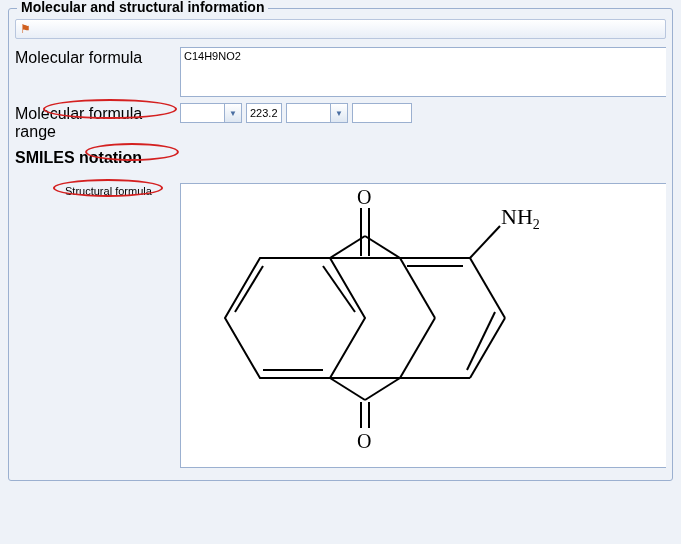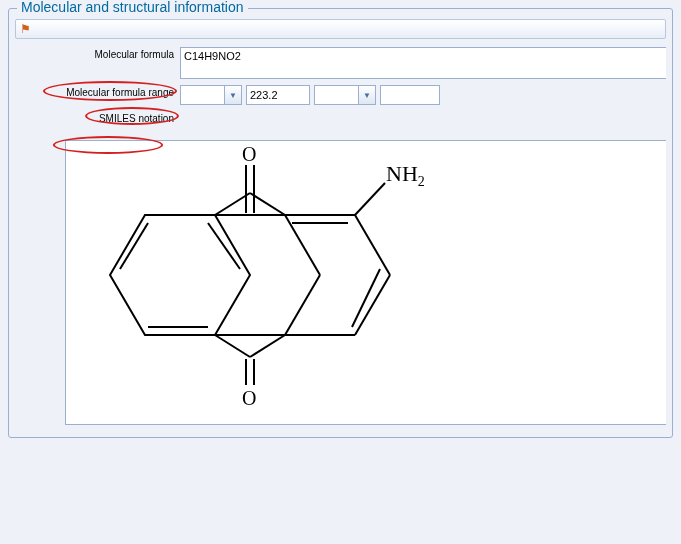--- a/index.html
+++ b/index.html
@@ -18,23 +18,23 @@
     position: relative;
     padding: 10px 6px 6px 6px;
     background: #eef2f8;
   }
   .legend {
     position: absolute;
     top: -10px;
     left: 8px;
     background: #eef2f8;
     padding: 0 4px;
-    color: #0369a1;
+    color: #000000;
     font-size: 14px;
-    font-weight: normal;
+    font-weight: bold;
   }
   .flagbar {
     height: 20px;
     border: 1px solid #b8c6de;
     background: linear-gradient(#fff, #e8eef7);
     border-radius: 2px;
     display: flex;
     align-items: center;
     padding-left: 4px;
     margin-bottom: 8px;
@@ -44,24 +44,23 @@
     font-size: 12px;
   }
   .row {
     display: flex;
     align-items: flex-start;
     margin-bottom: 6px;
   }
   .label-col {
     width: 165px;
     min-width: 165px;
-    text-align: right;
     padding-right: 6px;
     padding-top: 2px;
-    font-size: 10px;
+    font-size: 16px;
     color: #000;
     position: relative;
   }
   .value-col {
     flex: 1;
     display: flex;
     gap: 4px;
   }
   .text-input {
     border: 1px solid #9bb0d0;
@@ -74,21 +73,21 @@
   }
   .text-area {
     border: 1px solid #9bb0d0;
     border-right: none;
     background: #fff;
     font-size: 11px;
     font-family: Verdana, Arial, sans-serif;
     padding: 2px 3px;
     color: #000;
     width: 100%;
-    height: 32px;
+    height: 50px;
     resize: none;
     overflow: hidden;
   }
   .combo {
     display: flex;
     height: 20px;
   }
   .combo input {
     border: 1px solid #9bb0d0;
     border-right: none;
@@ -148,42 +147,45 @@
   <div class="row">
     <div class="label-col" style="position:relative;">
       <span>Molecular formula range</span>
       <span class="annot" style="left:28px; top:-4px; width:134px; height:20px;"></span>
     </div>
     <div class="value-col">
       <div class="combo">
         <input type="text" value="" style="">
         <div class="arrow">▼</div>
       </div>
-      <input type="text" class="text-input" style="width: 64px;" value="223.2">
+      <input type="text" class="text-input" style="width: 36px;" value="223.2">
       <div class="combo">
         <input type="text" value="" style="">
         <div class="arrow">▼</div>
       </div>
       <input type="text" class="text-input" style="width: 60px;" value="">
     </div>
   </div>
 
   <div class="row">
-    <div class="label-col" style="position:relative;">
+    <div class="label-col" style="position:relative;font-weight:bold;">
       <span>SMILES notation</span>
       <span class="annot" style="left:70px; top:-4px; width:94px; height:18px;"></span>
     </div>
   </div>
 
   <div class="row">
   </div>
 
   <div class="row" style="margin-top:10px;">
     <div class="label-col" style="width:50px; min-width:50px; position:relative;">
       <span class="annot" style="left:38px; top:-4px; width:110px; height:18px;"></span>
+    </div>
+    <div style="width:115px; text-align:left; padding-top:2px;">
+      <span>Structural formula</span>
     </div>
     <div class="value-col">
       <div class="img-box">
         <svg class="molecule-svg" viewBox="0 0 460 270">
           <g stroke="#000" stroke-width="2" fill="none">
 
             <polygon points="40,130 75,70 145,70 180,130 145,190 75,190"></polygon>
             <line x1="50" y1="124" x2="78" y2="78"></line>
             <line x1="138" y1="78" x2="170" y2="124"></line>
             <line x1="138" y1="182" x2="78" y2="182"></line>

